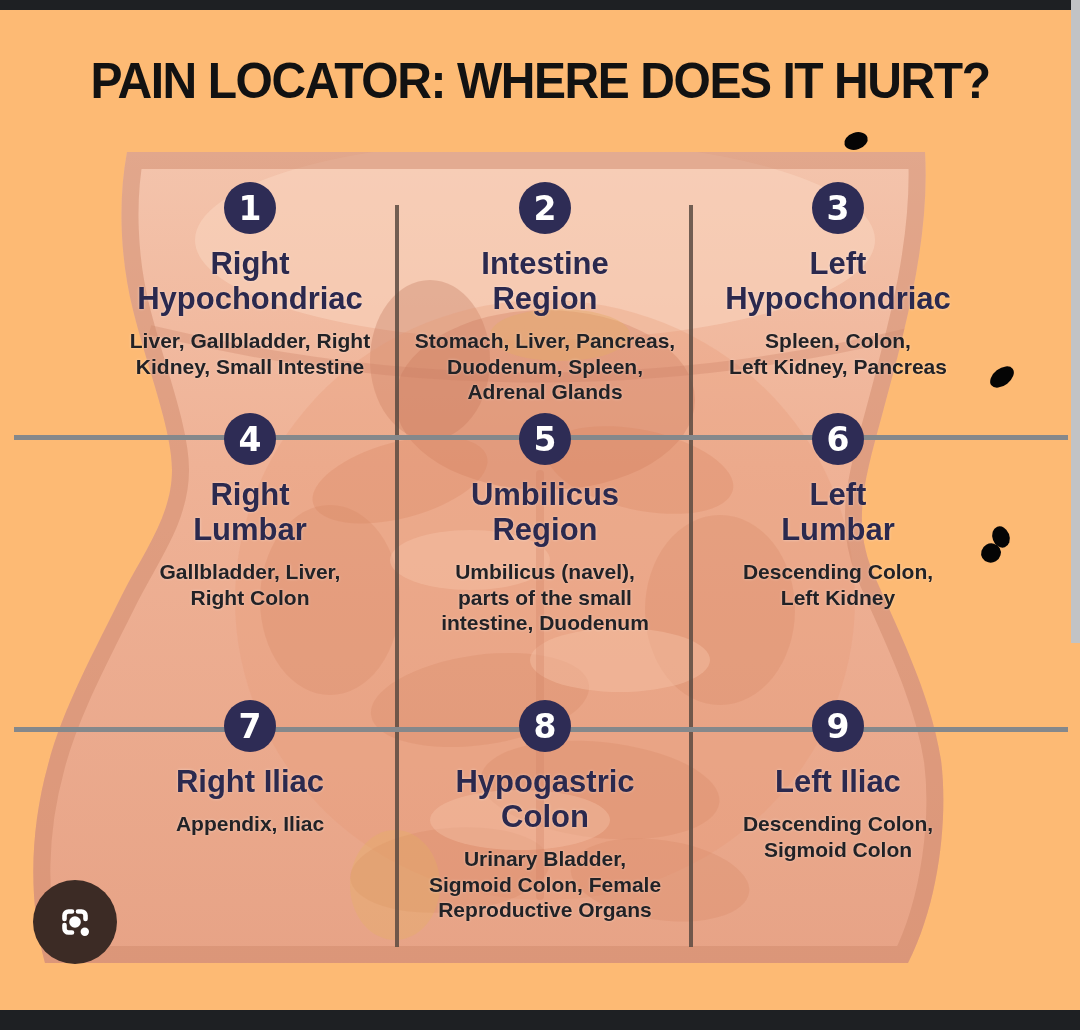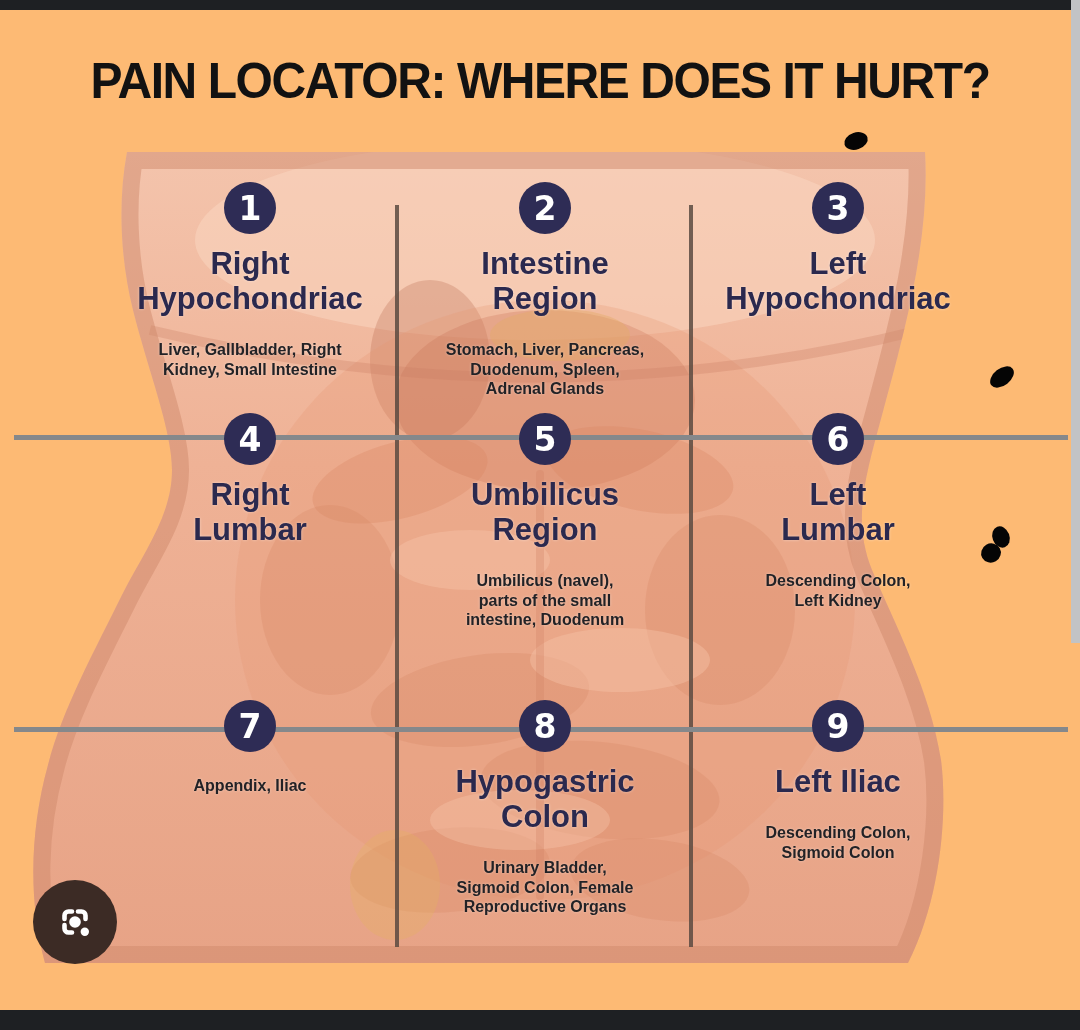--- a/index.html
+++ b/index.html
@@ -33,21 +33,21 @@
     width:52px; height:52px; border-radius:50%; background:var(--badge_navy,#2e2c55);
     display:flex; align-items:center; justify-content:center; flex:0 0 auto;
   }
   .num-circle span { color:#fff; font-family:"DejaVu Sans", sans-serif; font-weight:bold; font-size:33px; line-height:1; }
   .region-name {
     margin-top:12px; font-weight:bold; font-size:31px; line-height:1.13;
     color:var(--heading_navy,#2b294e); white-space:pre-line;
     text-shadow:0 0 3px rgba(255,255,255,.45);
   }
   .region-organs {
-    margin-top:24px; font-weight:bold; font-size:16px; line-height:1.22;
+    margin-top:12px; font-weight:bold; font-size:21px; line-height:1.22;
     color:var(--organ_text,#222226); white-space:pre-line;
     text-shadow:0 0 3px rgba(255,255,255,.4);
   }
   
   .marks-svg { position:absolute; left:0; top:0; z-index:4; pointer-events:none; }
   
   .lens-button {
     position:absolute; left:33px; top:880px; width:84px; height:84px; border-radius:50%;
     background:var(--lens_bg,#3c2b25); border:none; padding:0; cursor:pointer;
     display:flex; align-items:center; justify-content:center; z-index:5;
@@ -121,28 +121,32 @@
 Duodenum, Spleen,
 Adrenal Glands</div>
   </div>
 
   <div class="region" style="left:688px; top:182px;">
     <div class="num-circle">
         <span>3</span>
       </div>
     <div class="region-name">Left
 Hypochondriac</div>
+    <div class="region-organs">Spleen, Colon,
+Left Kidney, Pancreas</div>
   </div>
 
   <div class="region" style="left:100px; top:413px;">
     <div class="num-circle">
         <span>4</span>
       </div>
     <div class="region-name">Right
 Lumbar</div>
+    <div class="region-organs">Gallbladder, Liver,
+Right Colon</div>
   </div>
 
   <div class="region" style="left:395px; top:413px;">
     <div class="num-circle">
         <span>5</span>
       </div>
     <div class="region-name">Umbilicus
 Region</div>
     <div class="region-organs">Umbilicus (navel),
 parts of the small
@@ -156,20 +160,21 @@
     <div class="region-name">Left
 Lumbar</div>
     <div class="region-organs">Descending Colon,
 Left Kidney</div>
   </div>
 
   <div class="region" style="left:100px; top:700px;">
     <div class="num-circle">
         <span>7</span>
       </div>
+    <div class="region-name">Right Iliac</div>
     <div class="region-organs">Appendix, Iliac</div>
   </div>
 
   <div class="region" style="left:395px; top:700px;">
     <div class="num-circle">
         <span>8</span>
       </div>
     <div class="region-name">Hypogastric
 Colon</div>
     <div class="region-organs">Urinary Bladder,

